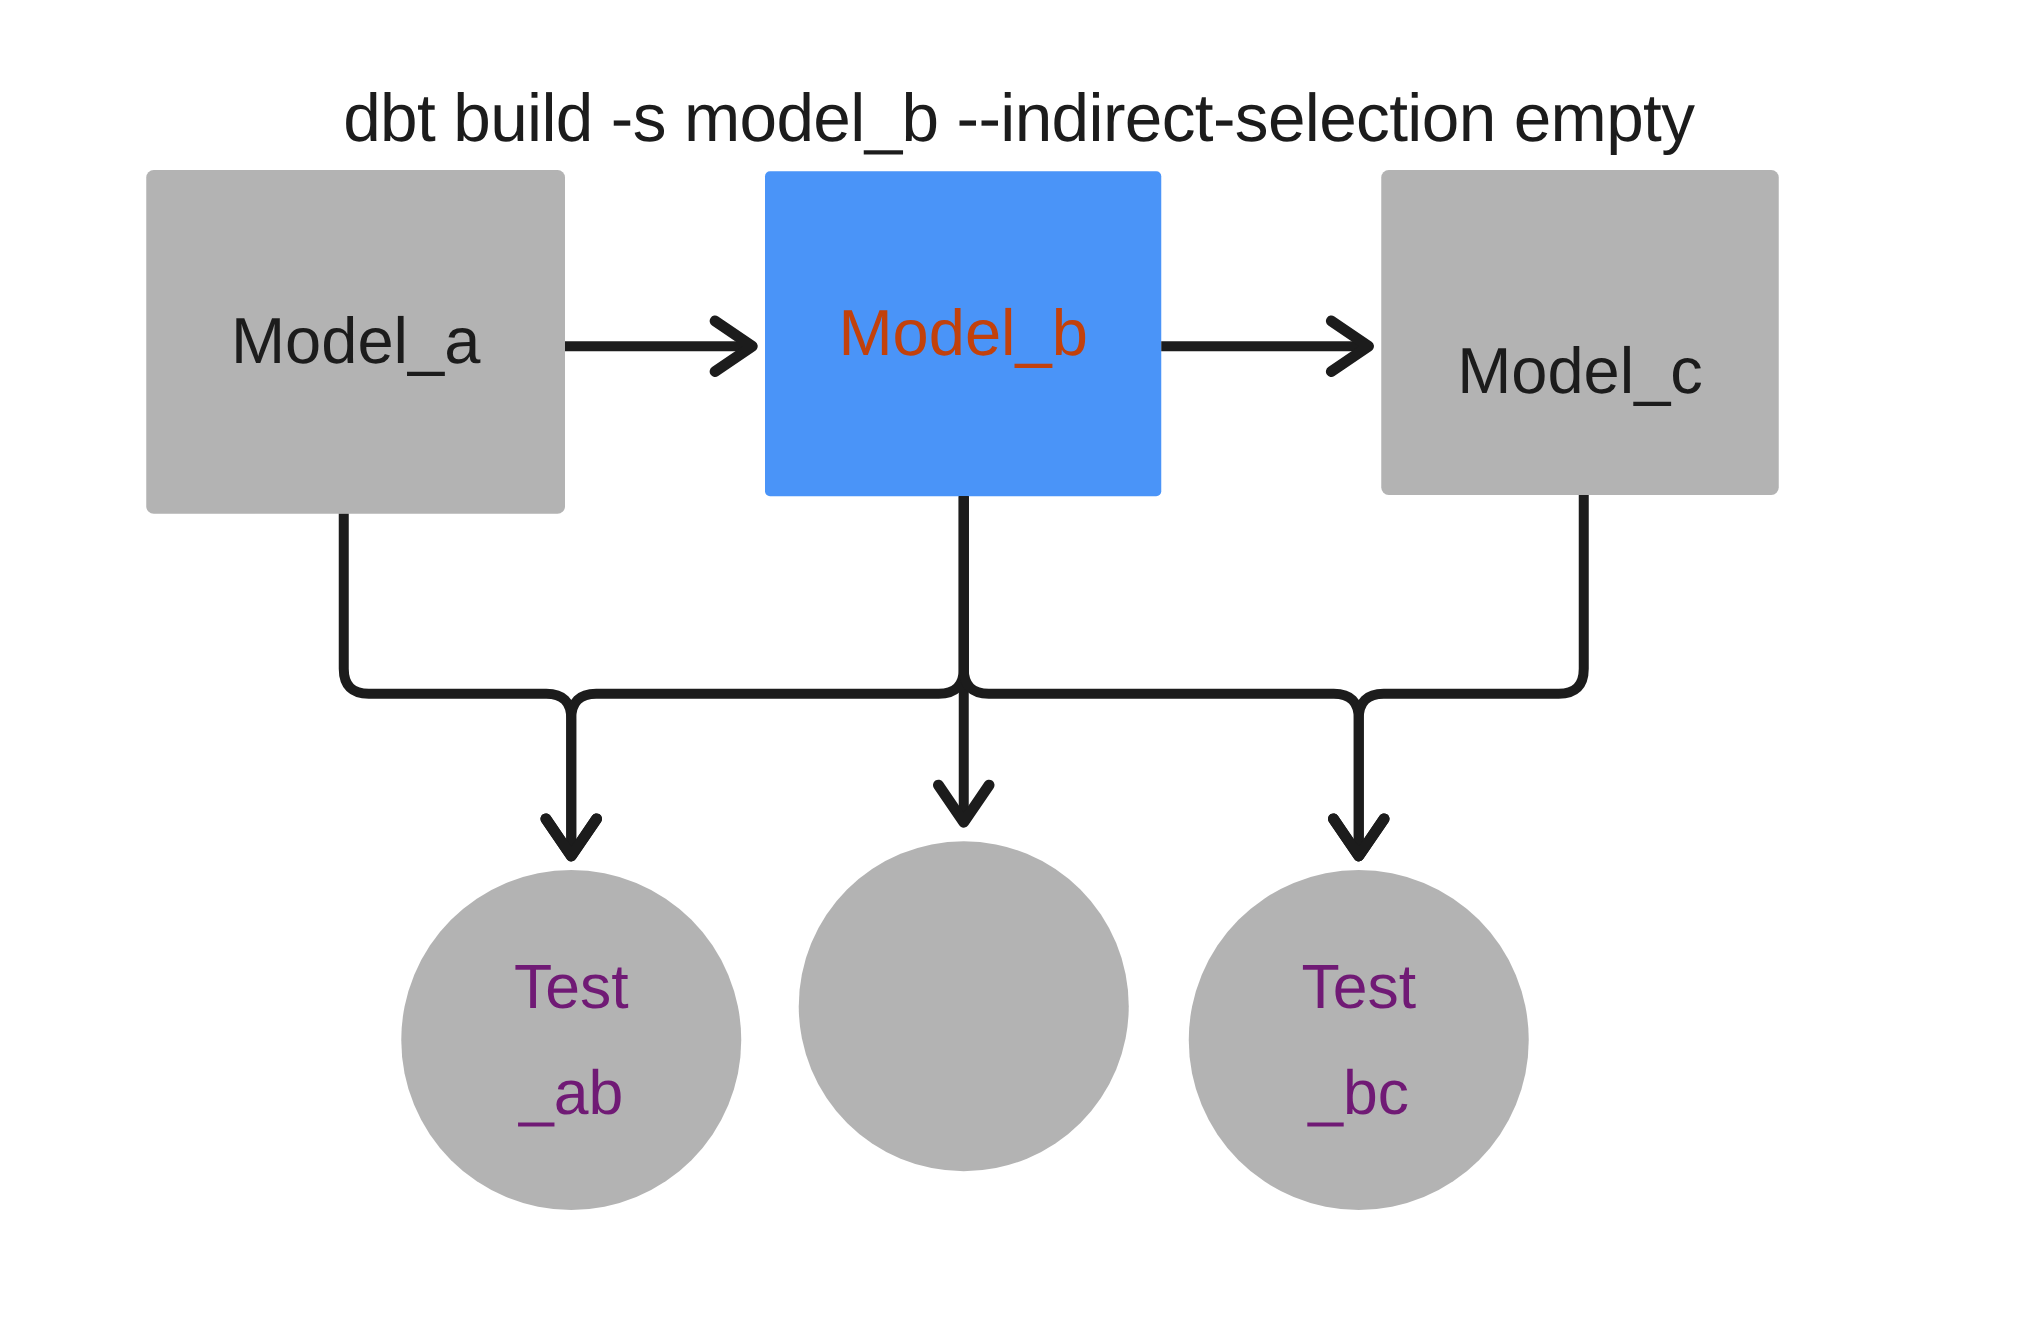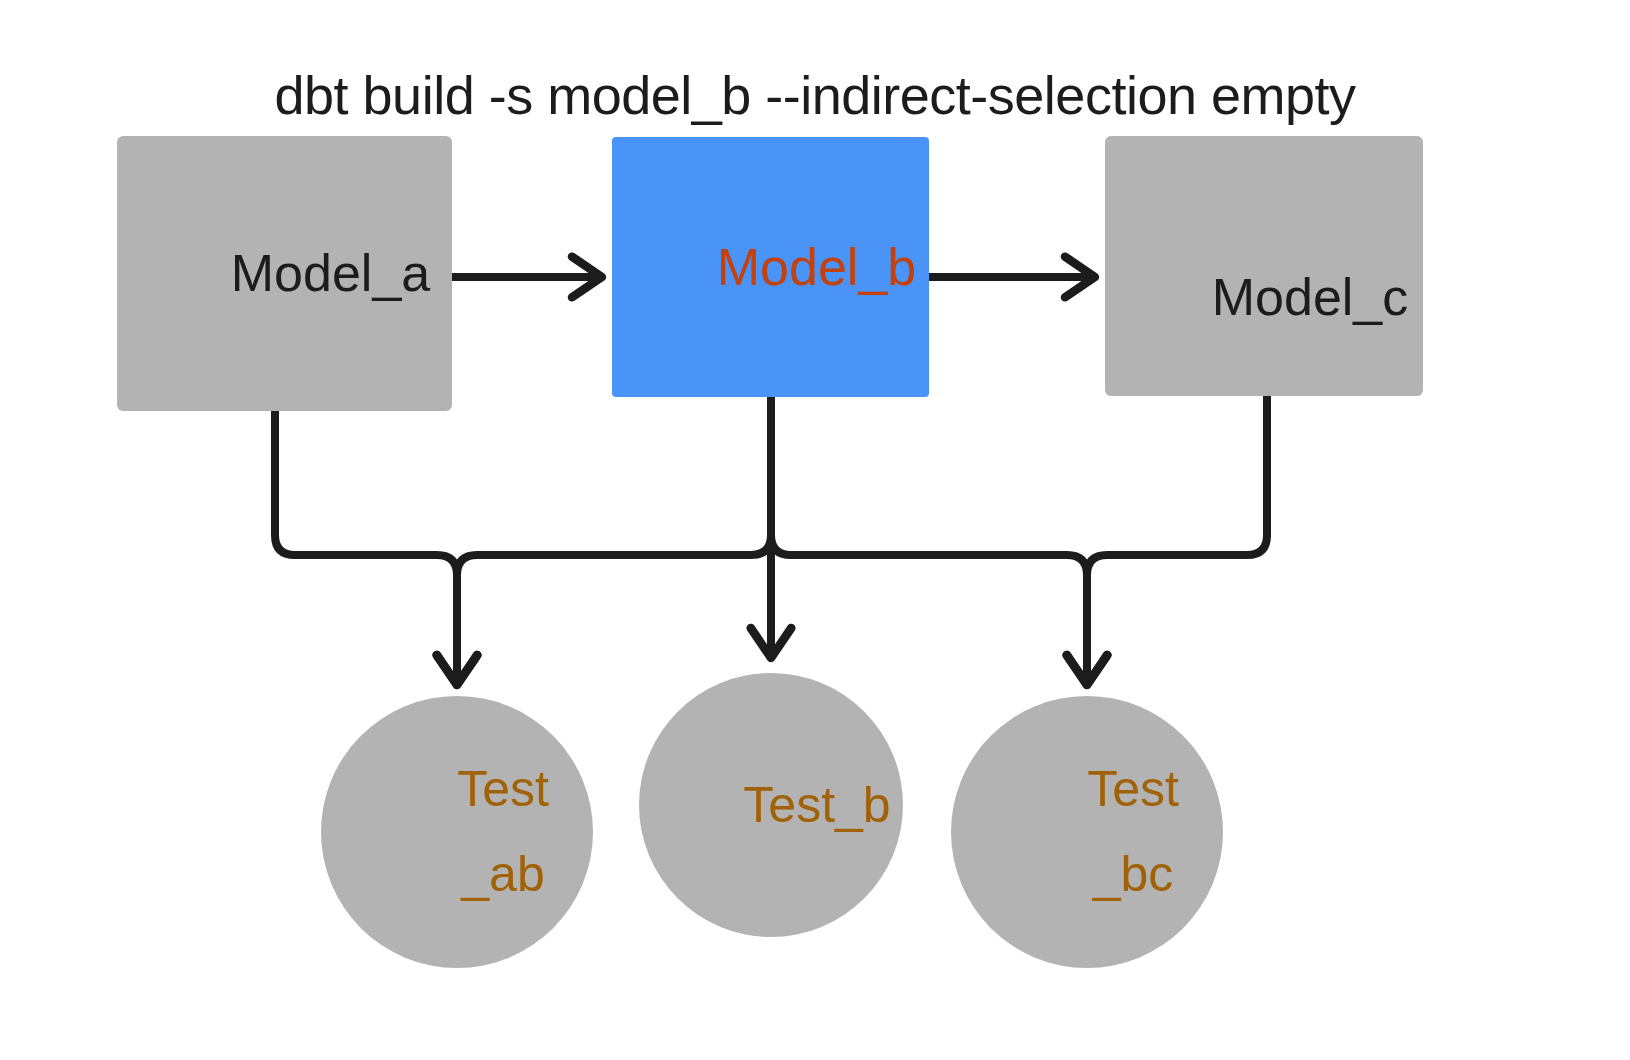--- a/index.html
+++ b/index.html
@@ -38,32 +38,31 @@
   }
   
   .node-label {
     position: absolute;
     display: flex;
     align-items: center;
     justify-content: center;
     text-align: center;
     line-height: 1.05;
     pointer-events: none;
-    padding-left: 46px;
   }
   .model-label {
     font-size: 52px;
     color: #1c1c1c;
   }
   .model-label.selected {
     color: #c2410c;
   }
   .test-label {
     font-size: 50px;
-    color: #a16207;
+    color: #701a75;
     line-height: 1.7;
     white-space: pre-line;
   }
 </style>
 </head>
 <body>
 
 <div id="canvas">
 
   <div class="title">dbt build -s model_b --indirect-selection empty</div>
@@ -106,18 +105,17 @@
 
   <div class="node-label model-label" style="left:117px; top:136px; width:335px; height:275px;">Model_a</div>
 
   <div class="node-label model-label selected" style="left:612px; top:137px; width:317px; height:260px;">Model_b</div>
 
   <div class="node-label model-label" style="left:1105px; top:136px; width:318px; height:260px;margin-top:31px;">Model_c</div>
 
   <div class="node-label test-label" style="left:321px; top:696px; width:272px; height:272px;">Test
 _ab</div>
 
-  <div class="node-label test-label" style="left:639px; top:673px; width:264px; height:264px; line-height:1.05;">Test_b</div>
 
   <div class="node-label test-label" style="left:951px; top:696px; width:272px; height:272px;">Test
 _bc</div>
 
 </div>
 
 </body></html>

